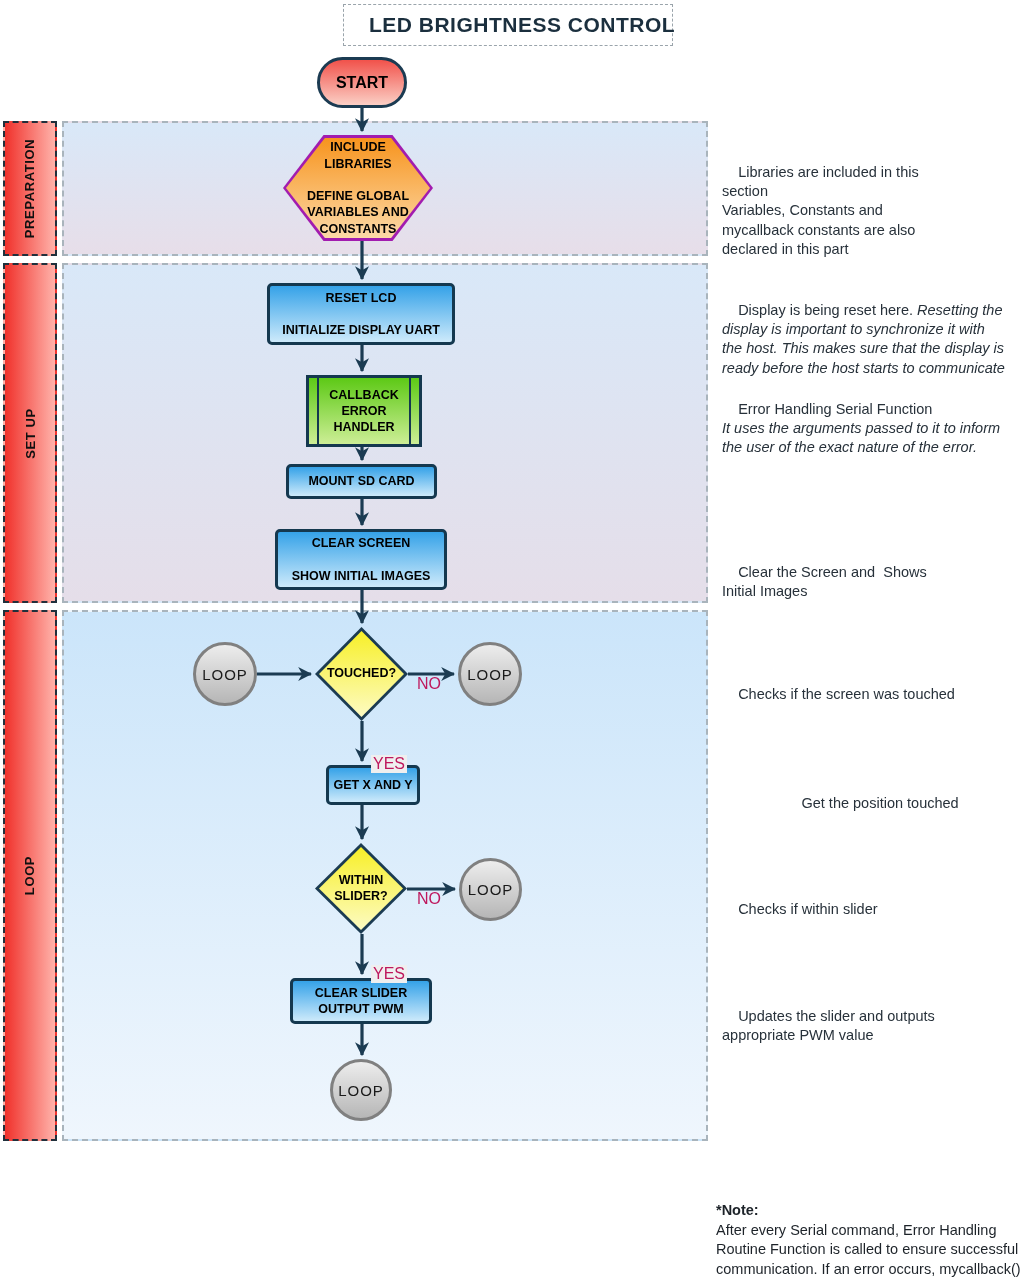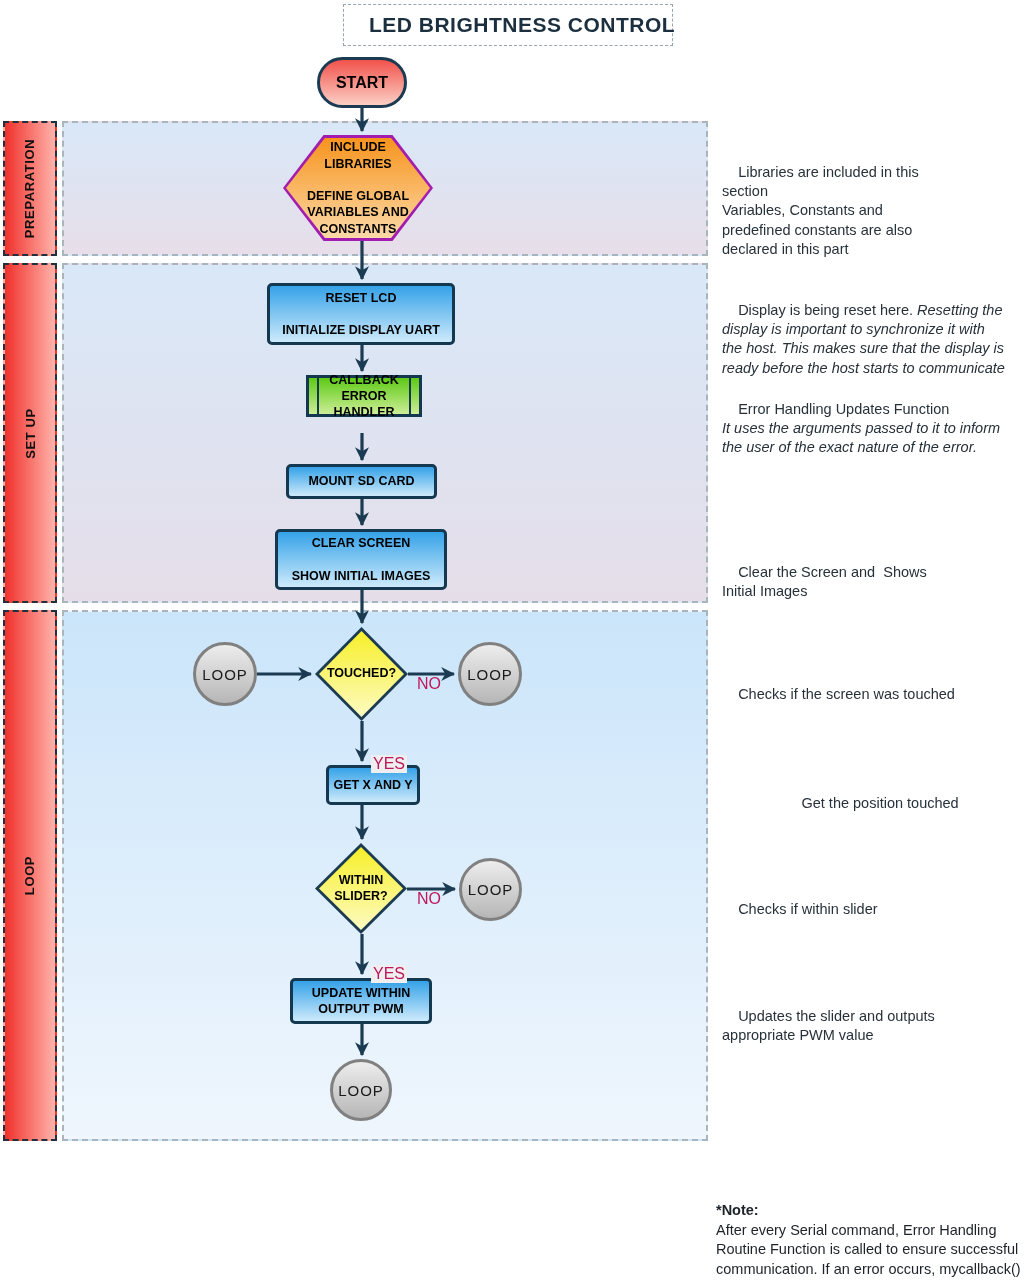--- a/index.html
+++ b/index.html
@@ -63,21 +63,21 @@
     display:flex;align-items:center;justify-content:center;font-size:12.5px;line-height:1.3;
   }
   .p-reset{left:267px;top:283px;width:188px;height:62px;}
   .p-mount{left:286px;top:464px;width:151px;height:35px;}
   .p-clear{left:275px;top:529px;width:172px;height:61px;}
   .p-getxy{left:326px;top:765px;width:94px;height:40px;}
   .p-update{left:290px;top:978px;width:142px;height:46px;}
 
   
   .subroutine{
-    position:absolute;left:306px;top:375px;width:116px;height:42px;
+    position:absolute;left:306px;top:375px;width:116px;height:72px;
     border:3px solid #14384f;box-sizing:border-box;
     background:linear-gradient(#5dc916,#cdee96);
     display:flex;align-items:center;justify-content:center;font-size:12.5px;line-height:1.3;
   }
   .subroutine::before,.subroutine::after{
     content:"";position:absolute;top:0;bottom:0;width:2px;background:#14384f;
   }
   .subroutine::before{left:8px;}
   .subroutine::after{right:8px;}
 
@@ -228,47 +228,47 @@
     <div class="diamond-inner">
       <span class="node-text">WITHIN
 SLIDER?</span>
     </div>
   </div>
   <div class="loop-circle lc-right2">
     <span>LOOP</span>
   </div>
 
   <div class="process p-update">
-    <span class="node-text">UPDATE WITHIN
+    <span class="node-text">CLEAR SLIDER
 OUTPUT PWM</span>
   </div>
   <div class="loop-circle lc-bottom">
     <span>LOOP</span>
   </div>
 
   <span class="edge-label el-no1">NO</span>
   <span class="edge-label el-yes el-yes1">YES</span>
   <span class="edge-label el-no2">NO</span>
   <span class="edge-label el-yes el-yes2">YES</span>
 
   <div class="ann a1">
     <span>Libraries are included in this
 section
 Variables, Constants and
-predefined constants are also
+mycallback constants are also
 declared in this part</span><em></em>
   </div>
   <div class="ann a2">
     <span>Display is being reset here. </span><em>Resetting the
 display is important to synchronize it with
 the host. This makes sure that the display is
 ready before the host starts to communicate</em>
   </div>
   <div class="ann a3">
-    <span>Error Handling Updates Function
+    <span>Error Handling Serial Function
 </span><em>It uses the arguments passed to it to inform
 the user of the exact nature of the error.</em>
   </div>
   <div class="ann a5">
     <span>Clear the Screen and  Shows
 Initial Images</span><em></em>
   </div>
   <div class="ann a6">
     <span>Checks if the screen was touched</span><em></em>
   </div>

